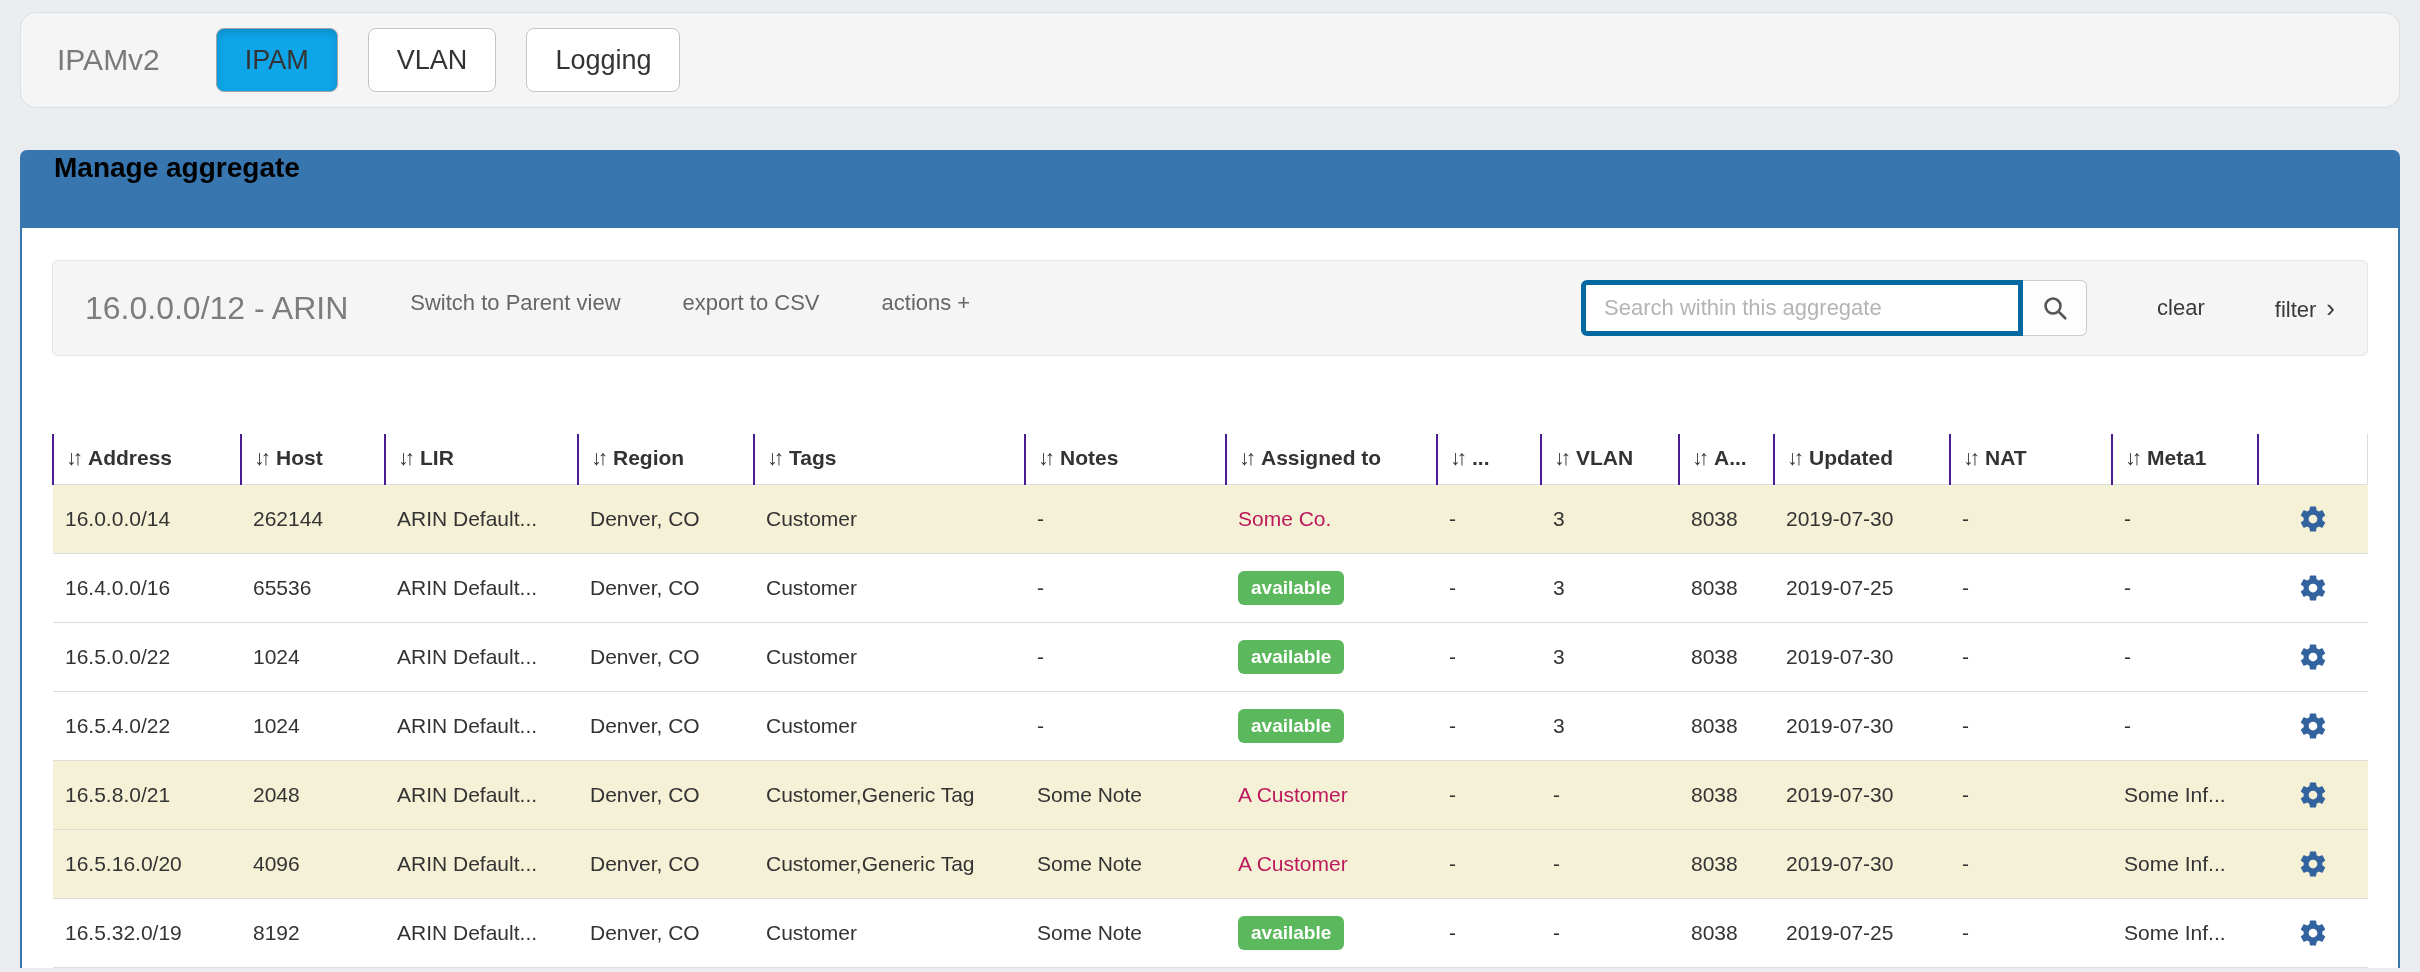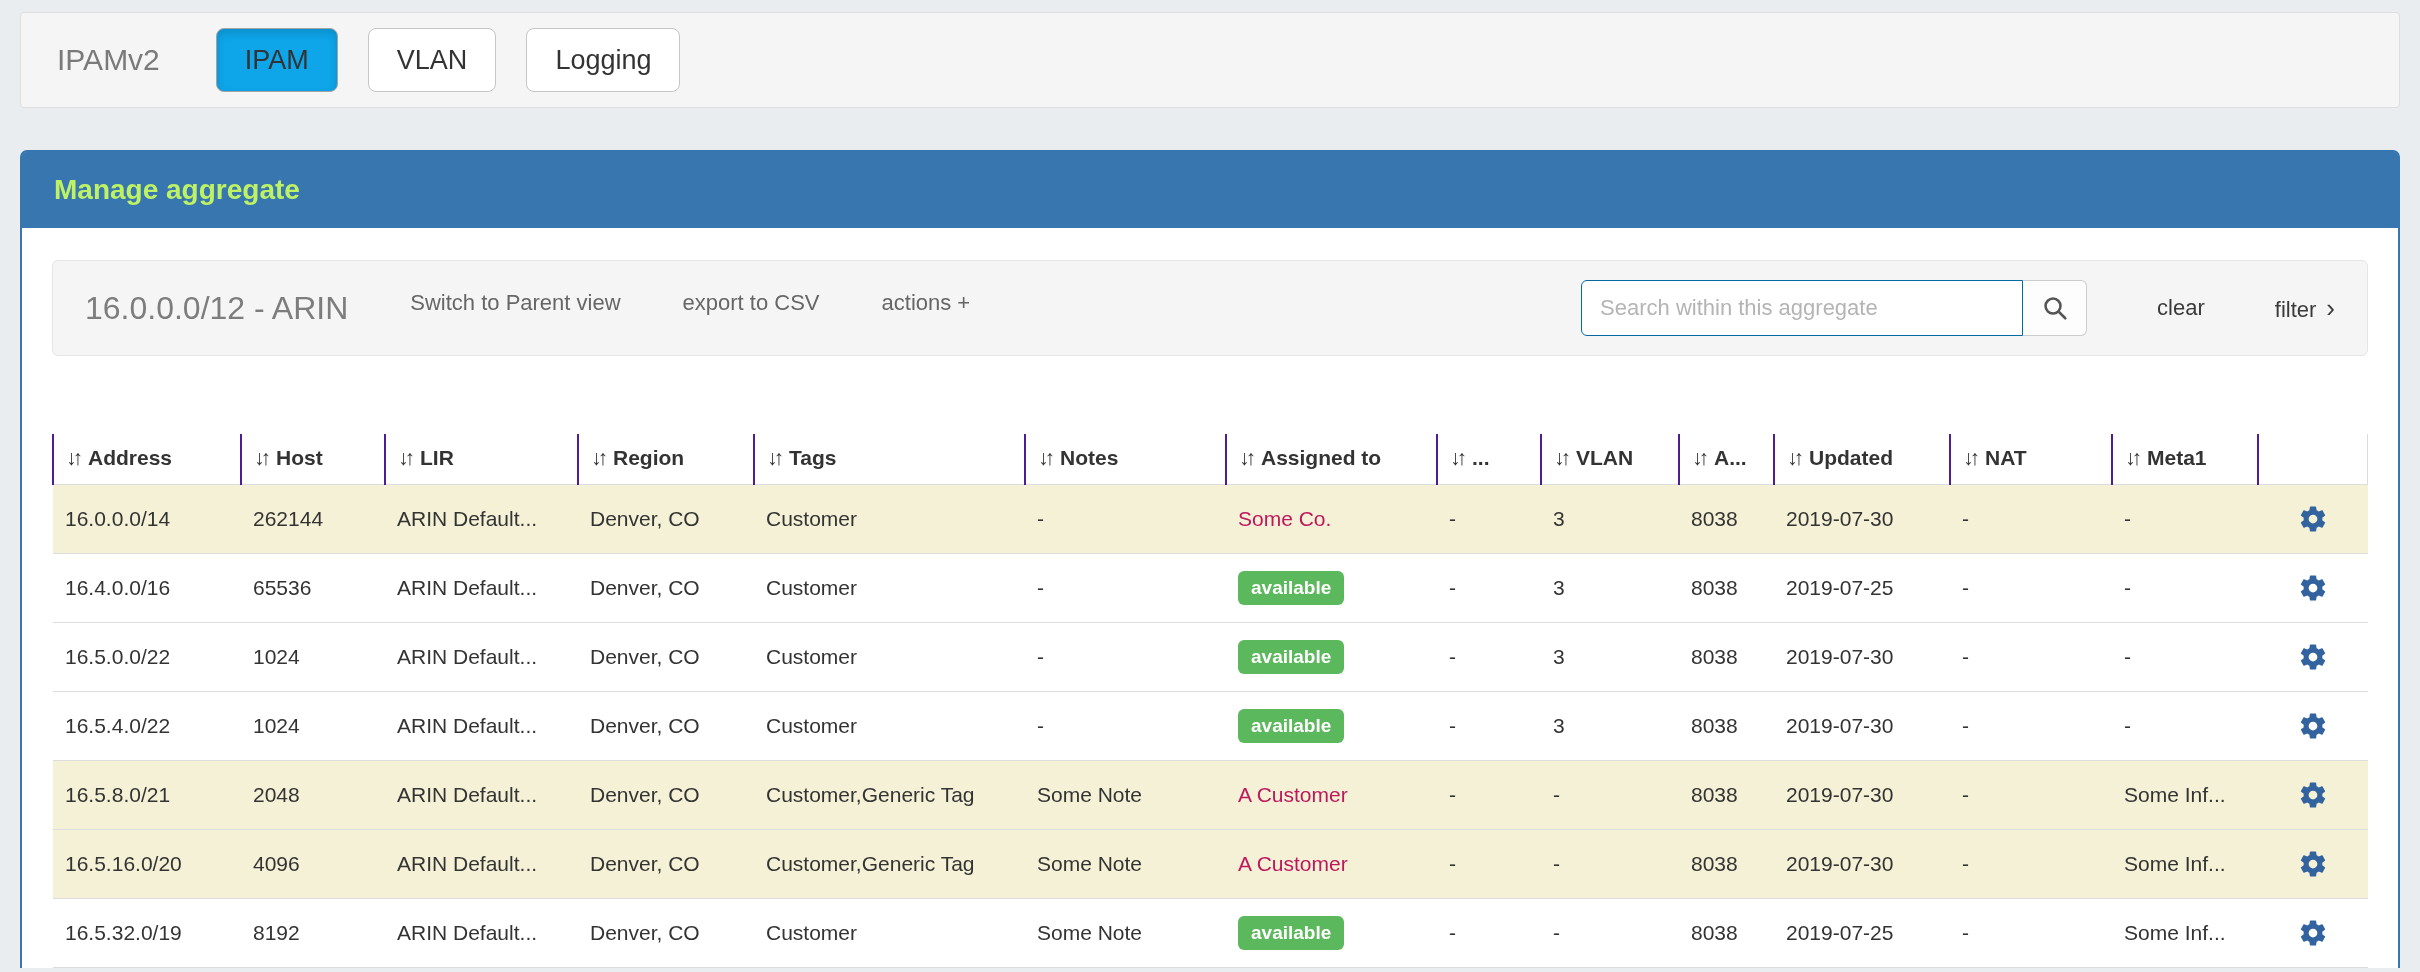--- a/index.html
+++ b/index.html
@@ -11,21 +11,21 @@
     font-family: "Liberation Sans", sans-serif;
     color: #333;
   }
   .page { padding: 12px 20px 0 20px; }
 
   
   .topbar {
     height: 96px;
     background: #f5f5f6;
     border: 1px solid #dcdee0;
-    border-radius: 4px;
+    border-radius: 16px;
     display: flex; align-items: center;
     padding: 0 36px;
     margin-bottom: 42px;
   }
   .brand { font-size: 30px; color: #7a7a7a; margin-right: 56px; }
   .tabs { display: flex; gap: 30px; }
   .btn {
     font-family: "Liberation Sans", sans-serif;
     font-size: 27px; color: #333;
     height: 64px; padding: 0 28px;
@@ -44,23 +44,23 @@
   .panel {
     background: #ffffff;
     border: 2px solid #3876b0;
     border-bottom: none;
     border-radius: 7px 7px 0 0;
     min-height: 760px;
   }
   .panel-heading {
     height: 76px;
     background: #3876b0;
-    color: #bef264;
+    color: #000000;
     font-size: 28px; font-weight: bold;
-    display: flex; align-items: center;
+    display: flex; align-items: flex-start;
     padding: 0 32px;
     border-radius: 4px 4px 0 0;
   }
   .panel-body { padding: 32px 30px 0 30px; }
 
   
   .well {
     height: 96px;
     background: #f5f5f6;
     border: 1px solid #e3e5e7;
@@ -68,21 +68,21 @@
     display: flex; align-items: center; justify-content: space-between;
     padding: 0 32px;
   }
   .well-left { display: flex; align-items: flex-start; gap: 62px; }
   .agg-title { font-size: 32px; color: #7d7d7d; }
   .tool-link { font-size: 22px; color: #666; text-decoration: none; cursor: pointer; white-space: nowrap; }
   .well-right { display: flex; align-items: center; gap: 70px; }
   .search-group { display: flex; align-items: stretch; }
   .search-input {
     width: 442px; height: 56px;
-    border: 1px solid #0369a1;
+    border: 5px solid #0369a1;
     border-radius: 6px 0 0 6px;
     padding: 0 18px;
     font-family: "Liberation Sans", sans-serif;
     font-size: 22px; color: #555;
     outline: none;
   }
   .search-input::placeholder { color: #b4b4b4; }
   .search-btn {
     width: 64px; height: 56px;
     background: #fdfdfd;

